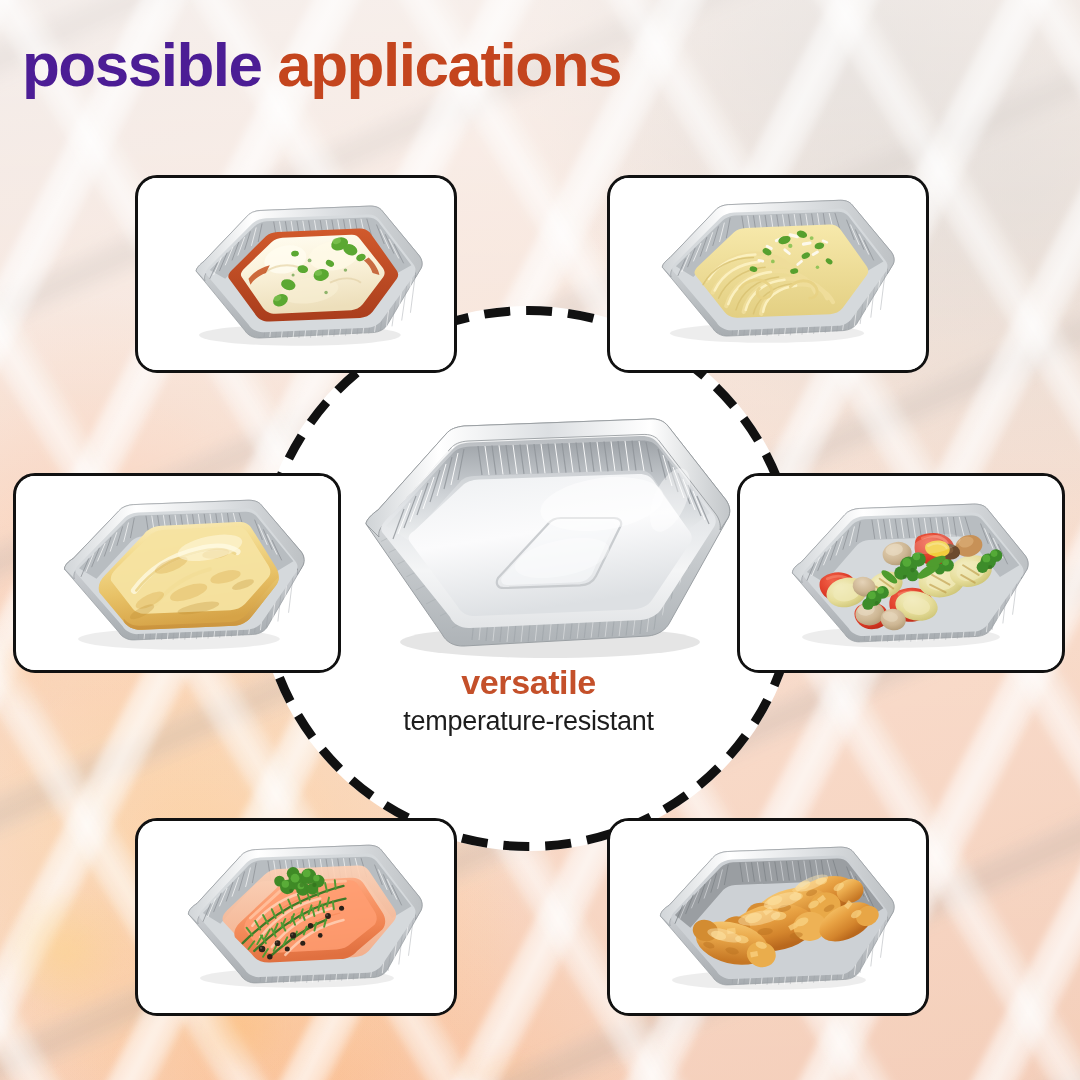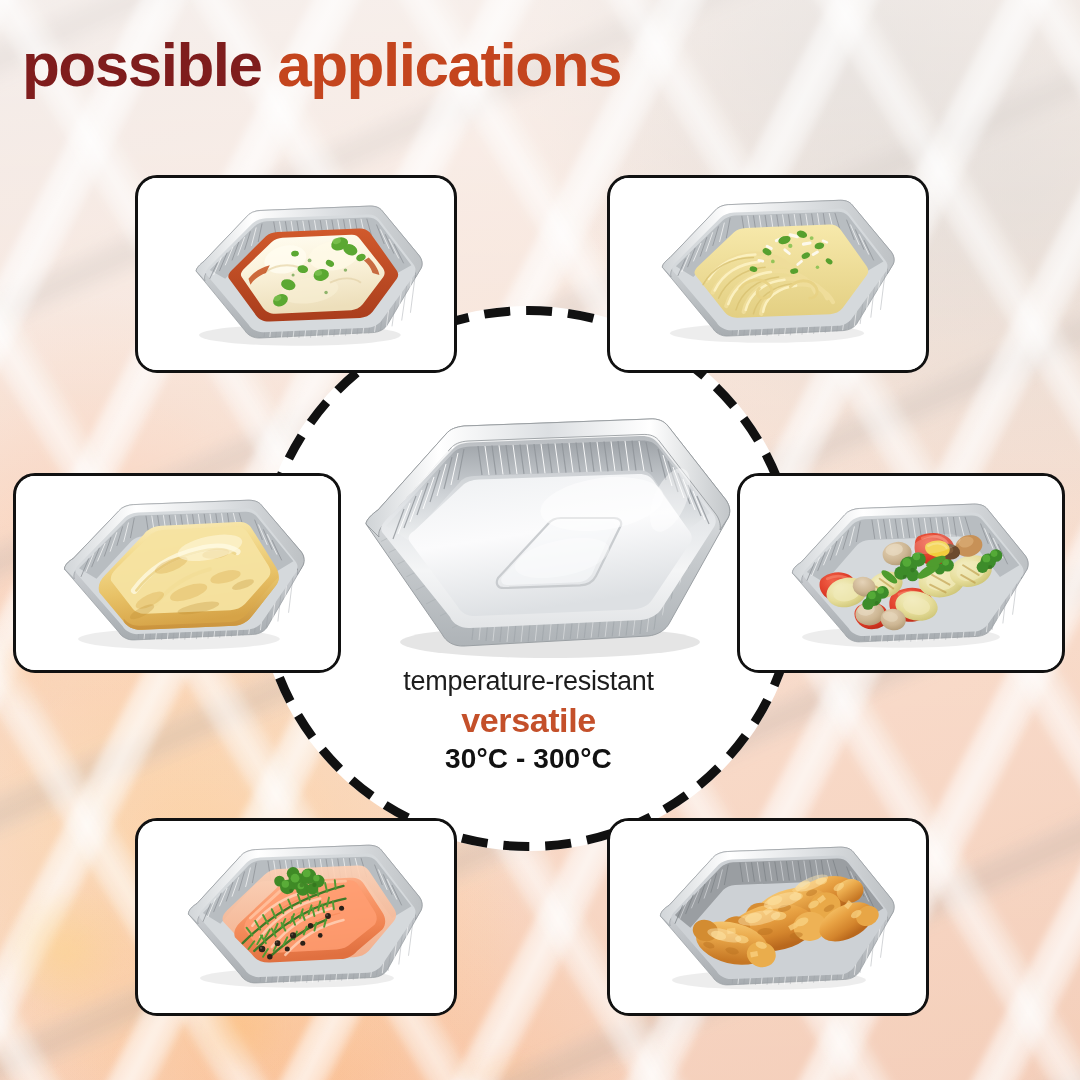--- a/index.html
+++ b/index.html
@@ -107,21 +107,21 @@
   #card-veggies  { left:737px;  top:473px;  width:328px; height:200px; }
   #card-salmon   { left:135px;  top:818px;  width:322px; height:198px; }
   #card-chicken  { left:607px;  top:818px;  width:322px; height:198px; }
 
   
   #heading {
     position:absolute; left:22px; top:34px;
     font-size:62px; font-weight:700; letter-spacing:-1.5px;
     line-height:1; white-space:nowrap;
   }
-  #heading .w1 { color:#7f1d1d; }
+  #heading .w1 { color:#4c1d95; }
   #heading .w2 { color:#C4451E;margin-top:34px; }
 
   
   #caption {
     position:absolute; left:256px; top:662px; width:545px;
     text-align:center;
   }
   #cap-head {
     font-size:34px; font-weight:700; color:#C4502A;
     letter-spacing:-.4px; line-height:1.18;
@@ -1412,16 +1412,15 @@
       <ellipse cx="116" cy="118" rx="18" ry="6" transform="rotate(14 116 118)"></ellipse>
     </g>
   </svg>
 </div>
 
 <div id="heading">
   <span class="w1">possible</span><span>&nbsp;</span><span class="w2">applications</span>
 </div>
 
 <div id="caption">
+  <div id="cap-head">versatile</div>
   <div id="cap-sub">temperature-resistant</div>
-  <div id="cap-head">versatile</div>
-  <div id="cap-range">30°C - 300°C</div>
 </div>
 
 </body></html>

